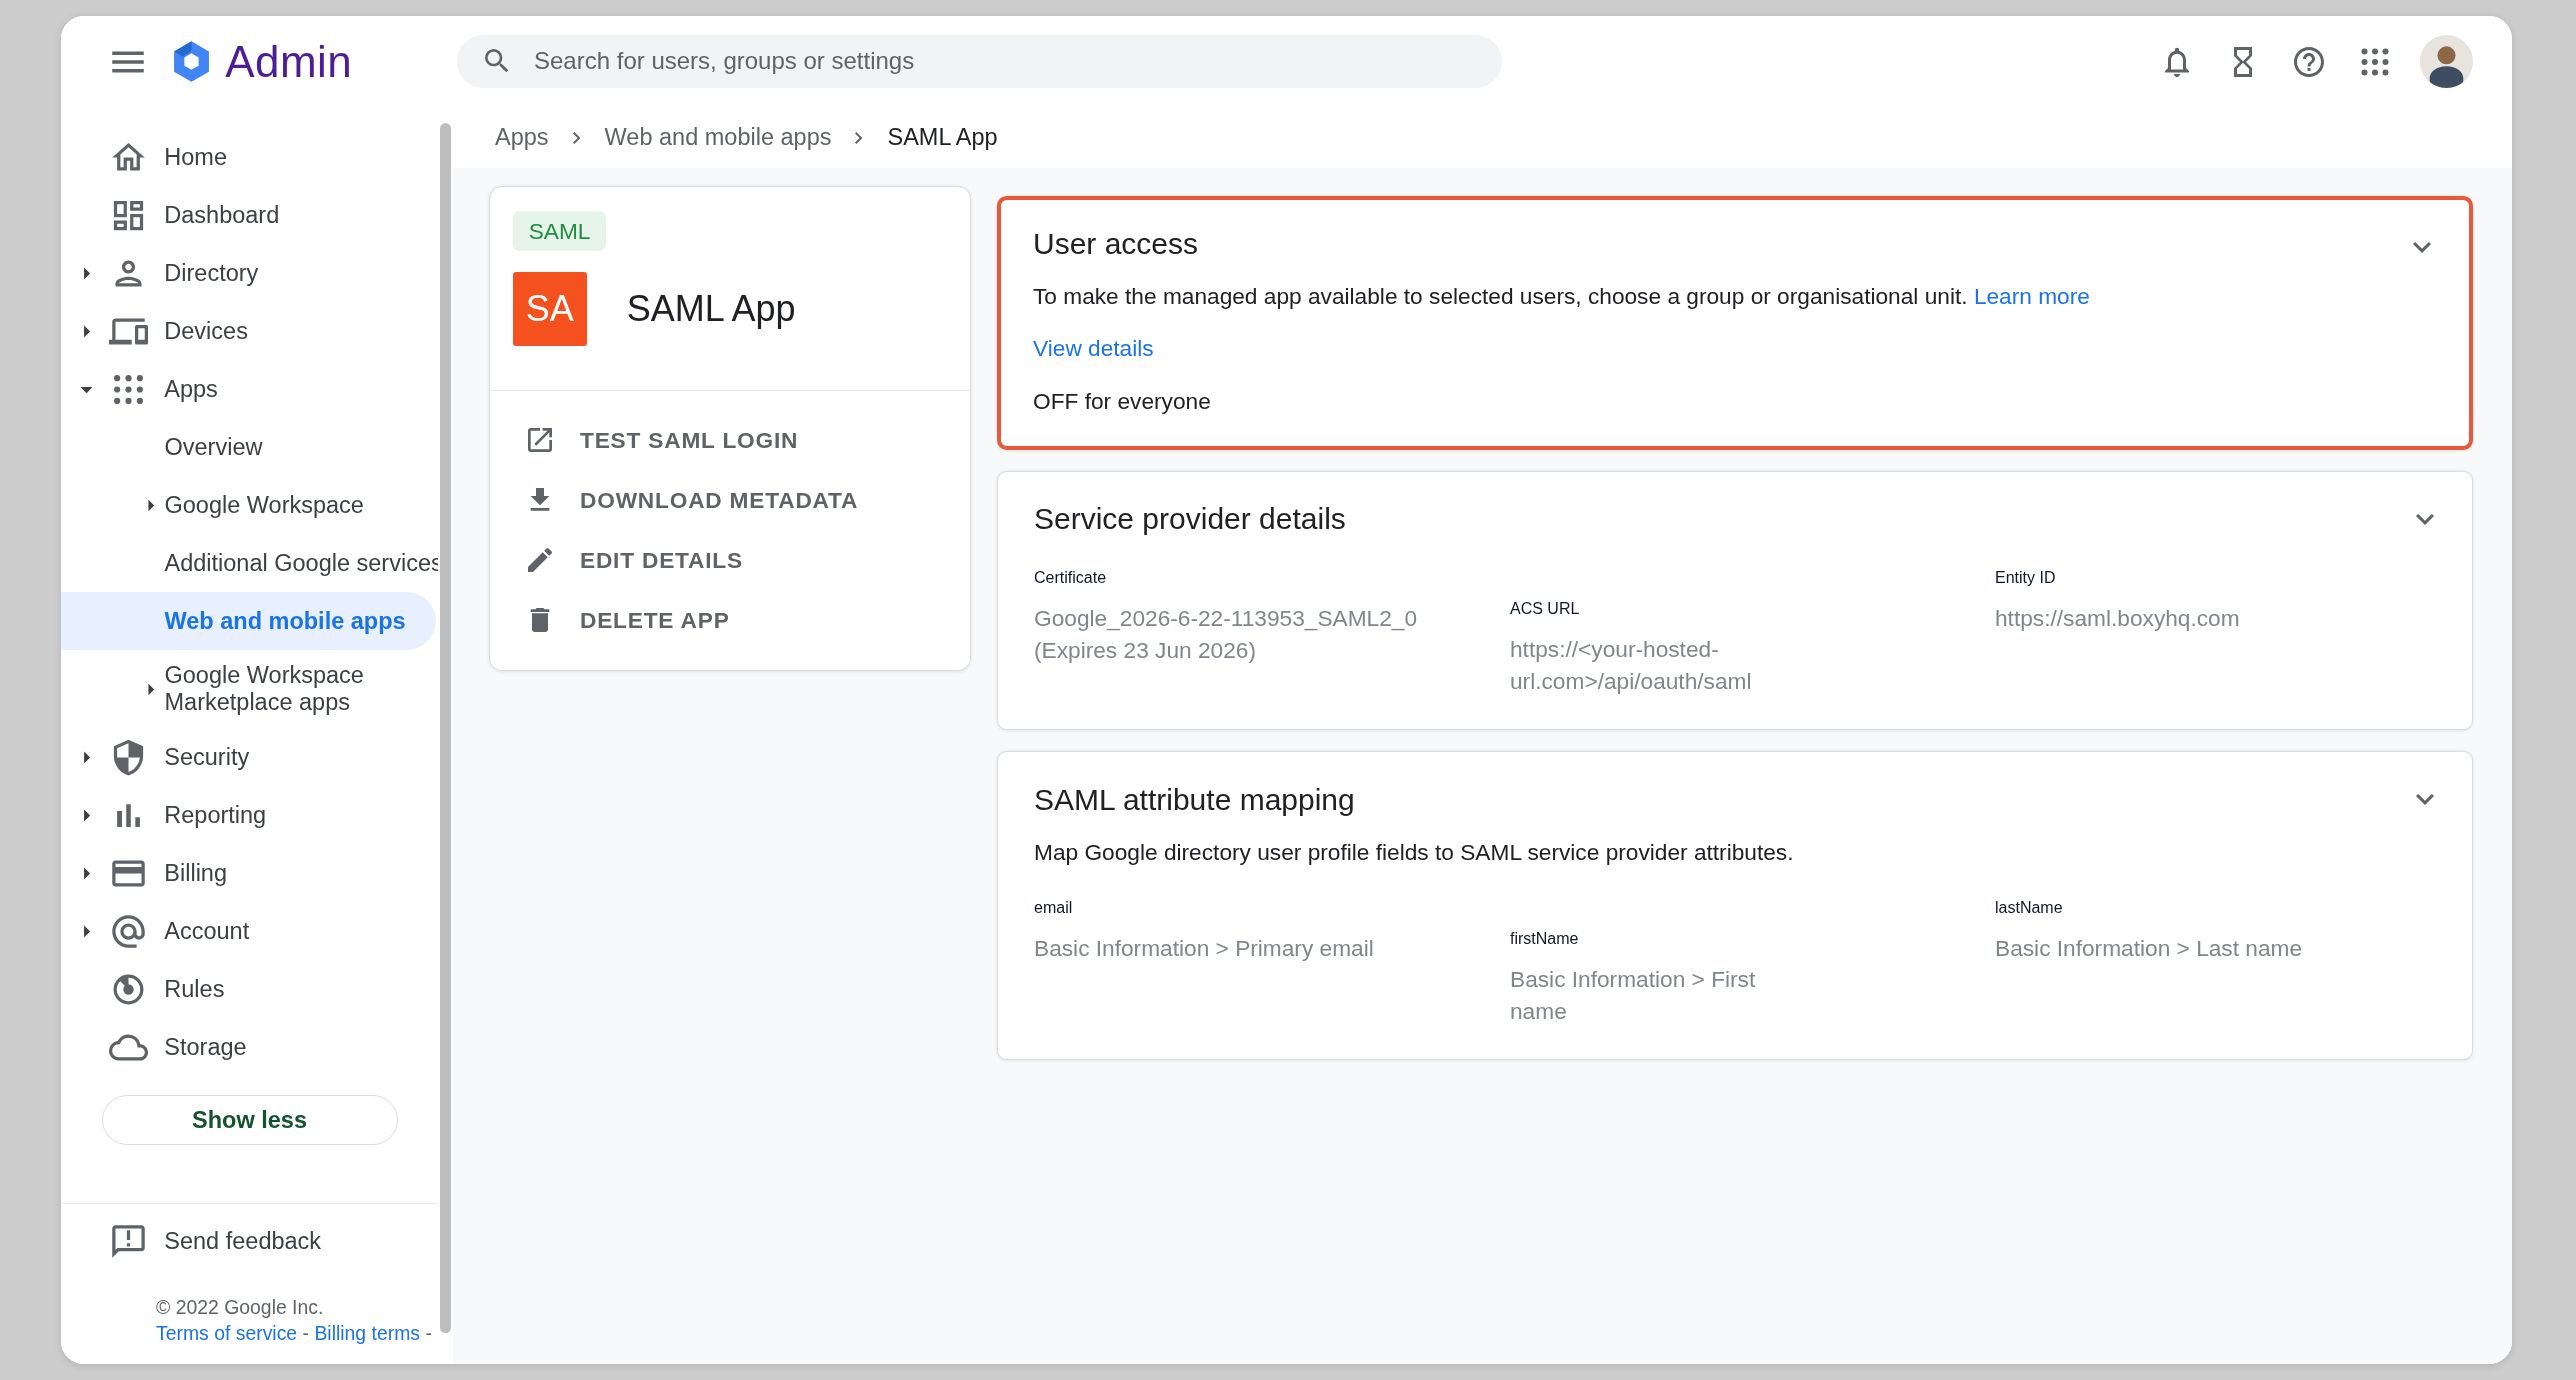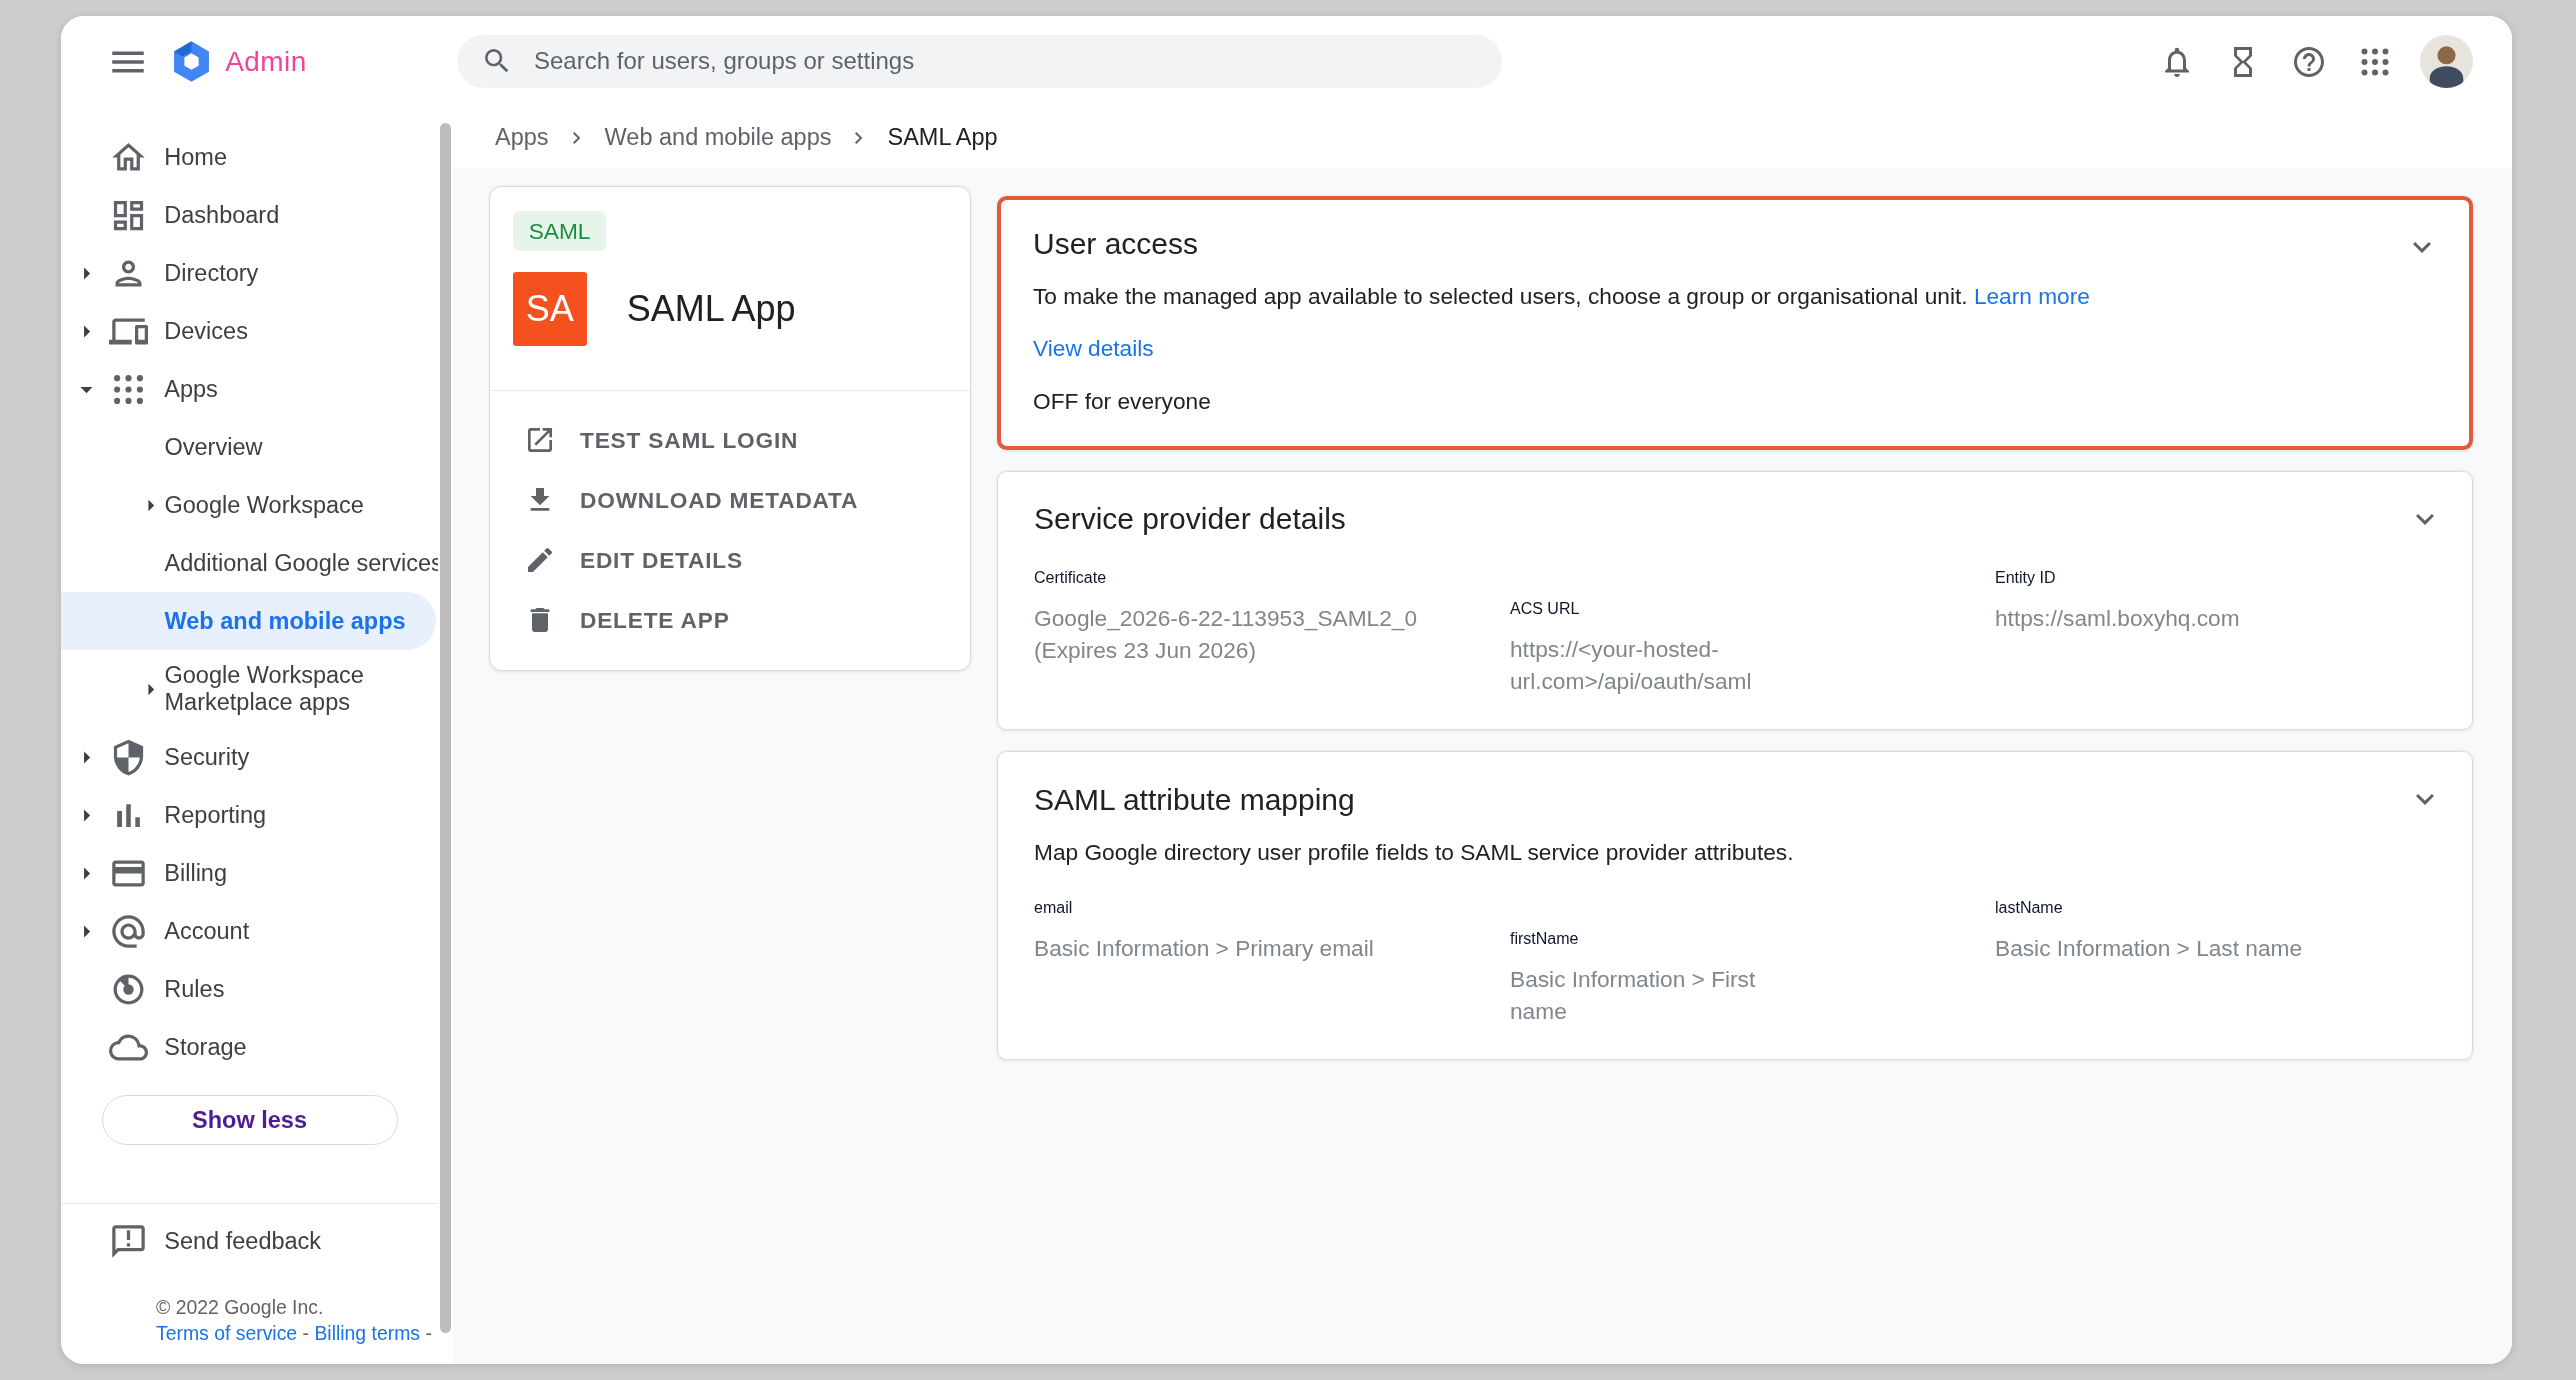--- a/index.html
+++ b/index.html
@@ -7,21 +7,21 @@
 
   .window { position:absolute; left:61px; top:16px; width:2451px; height:1348px;
             background:#fff; border-radius:22.7px; overflow:hidden; box-shadow:0 1.6px 8px rgba(0,0,0,.12); }
 
   
   .header { position:absolute; left:0; top:0; width:100%; height:91px; background:#fff; }
   .iconbtn { display:flex; align-items:center; justify-content:center; border:none; background:none; cursor:pointer; }
   .hamburger { position:absolute; left:42px; top:21px; width:49px; height:49px; color:#5f6368; }
   .logo { position:absolute; left:108px; top:21px; height:49px; display:flex; align-items:center; }
   .logo svg { width:45px; height:45px; }
-  .logo-text { font-size:28px; color:#ec4899; margin-left:11.3px; letter-spacing:0.4px; }
+  .logo-text { font-size:44px; color:#4c1d95; margin-left:11.3px; letter-spacing:0.4px; }
   .searchbar { position:absolute; left:396px; top:18.6px; width:1045px; height:53px; background:#f1f3f4;
                border-radius:27px; display:flex; align-items:center; padding:0 24px; }
   .searchbar svg { width:32px; height:32px; color:#5f6368; flex:none; }
   .searchbar input { border:none; background:transparent; outline:none; margin-left:21px; width:100%;
                      font-size:24px; color:#202124; font-family:"Liberation Sans", sans-serif; }
   .searchbar input::placeholder { color:#5f6368; }
   .header-right { position:absolute; right:39px; top:0; height:91px; display:flex; align-items:center; gap:24px; }
   .header-right .iconbtn { width:42px; height:42px; color:#5f6368; }
   .header-right .iconbtn svg { width:36px; height:36px; }
   .avatar { width:53px; height:53px; border-radius:50%; overflow:hidden; flex:none; cursor:pointer; }
@@ -36,21 +36,21 @@
   .nav-ic svg { width:39px; height:39px; }
   .nav-label { margin-left:16px; font-size:23.5px; color:#3c4043; white-space:nowrap; }
   .nav-subrow { display:flex; align-items:center; height:58px; padding-left:76px; cursor:pointer; }
   .nav-subrow .nav-arrow { width:27.5px; }
   .nav-subrow .nav-label { margin-left:0; }
   .nav-subrow.two-line { height:78px; }
   .nav-subrow.two-line .nav-label { white-space:normal; line-height:27px; width:243px; }
   .nav-subrow.sel { background:#e8f0fe; border-radius:0 29px 29px 0; width:375px; }
   .nav-subrow.sel .nav-label { color:#1a73e8; font-weight:bold; }
   .show-less { display:block; margin:19.4px auto 0 auto; width:296px; height:50px; border:1.6px solid #dadce0;
-               border-radius:25px; background:#fff; color:#4c1d95; font-size:23.5px; font-weight:bold;
+               border-radius:25px; background:#fff; color:#14532d; font-size:23.5px; font-weight:bold;
                font-family:"Liberation Sans", sans-serif; cursor:pointer; }
   .side-divider { margin-top:58px; border-top:1.6px solid #e8eaed; }
   .feedback-row { margin-top:8px; }
   .side-footer { margin:24px 0 0 95px; font-size:19.4px; color:#5f6368; line-height:26px; }
   .side-footer a { color:#1a73e8; text-decoration:none; cursor:pointer; }
   .v-scrollbar { position:absolute; left:379px; top:107px; width:11.3px; height:1210px; border-radius:5.7px; background:#bdbdbd; cursor:grab; }
 
   
   .content { position:absolute; left:392px; top:91px; right:0; bottom:0; display:flex; flex-direction:column; }
   .breadcrumb { height:61px; background:#fff; display:flex; align-items:center; padding-left:42px; font-size:23.5px; }

